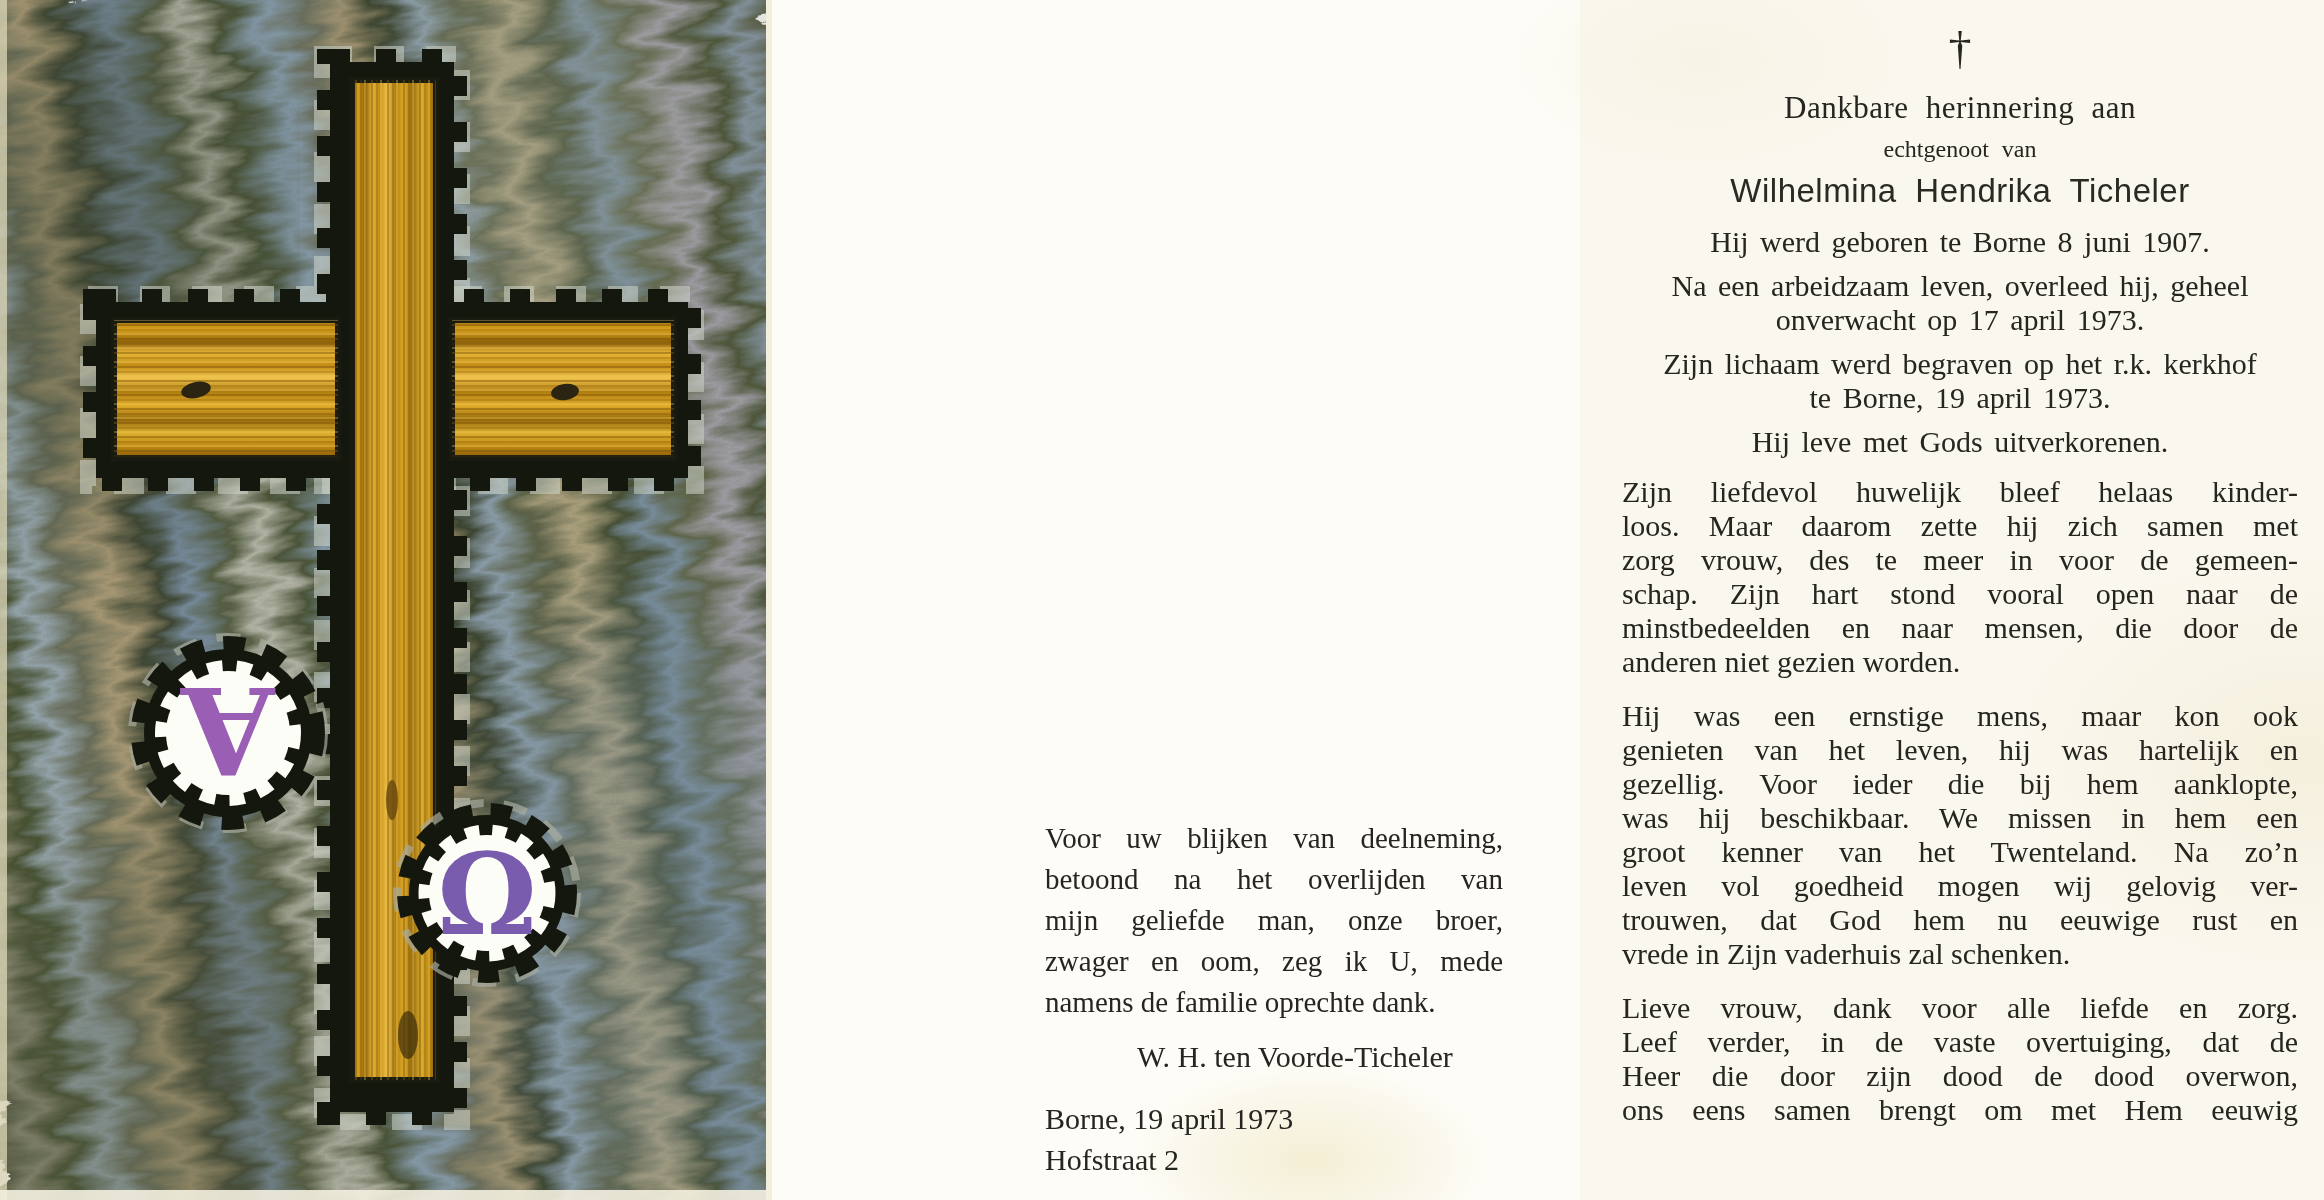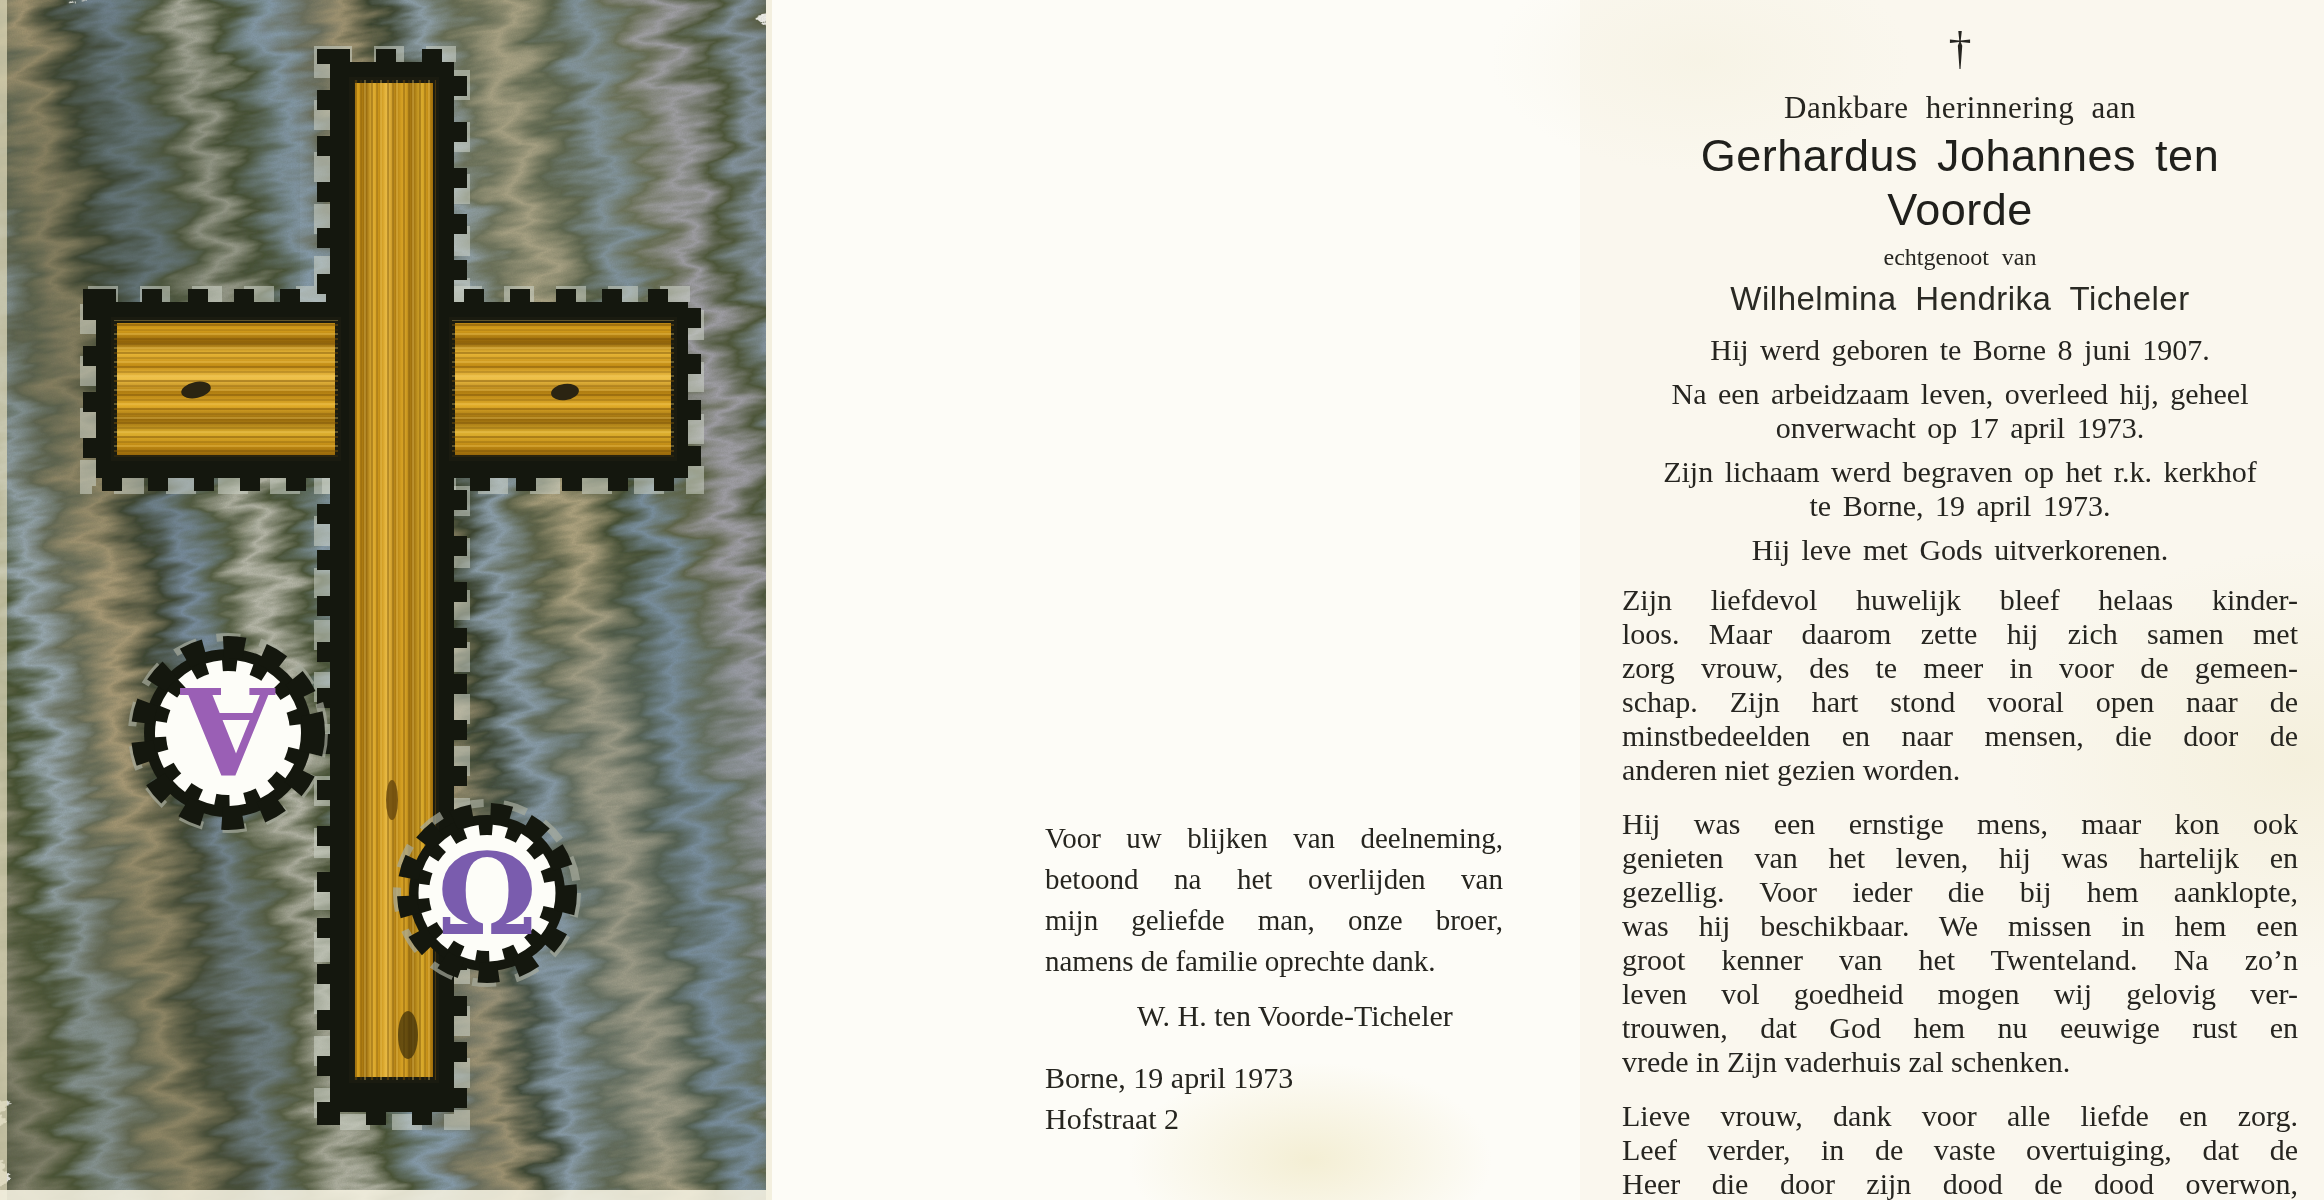--- a/index.html
+++ b/index.html
@@ -199,30 +199,30 @@
 
     <rect x="0" y="0" width="7" height="1200" fill="#ded8b8" opacity="0.75"></rect>
     <rect x="766" y="0" width="6" height="1200" fill="#f3efdf"></rect>
     <rect x="0" y="1190" width="772" height="10" fill="#f3efdf" opacity="0.9"></rect>
   </svg>
 
   <div class="back-note">
     <div class="jline">Voor uw blijken van deelneming,</div>
     <div class="jline">betoond na het overlijden van</div>
     <div class="jline">mijn geliefde man, onze broer,</div>
+    <div class="jline">zwager en oom, zeg ik U, mede</div>
     <div class="jline last">namens de familie oprechte dank.</div>
     <div class="signature">W. H. ten Voorde-Ticheler</div>
     <div class="place">Borne, 19 april 1973</div>
     <div class="address">Hofstraat 2</div>
   </div>
 
   <div class="memorial">
     <div class="m-cross">†</div>
     <div class="m-intro">Dankbare herinnering aan</div>
-    <div class="m-name">Gerhardus Johannes ten Voorde</div>
     <div class="m-rel">echtgenoot van</div>
     <div class="m-spouse">Wilhelmina Hendrika Ticheler</div>
 
     <div class="vitals">
       <div class="vgroup">
         <div class="cline">Hij werd geboren te Borne 8 juni 1907.</div>
       </div>
       <div class="vgroup">
         <div class="cline">Na een arbeidzaam leven, overleed hij, geheel</div>
         <div class="cline">onverwacht op 17 april 1973.</div>

